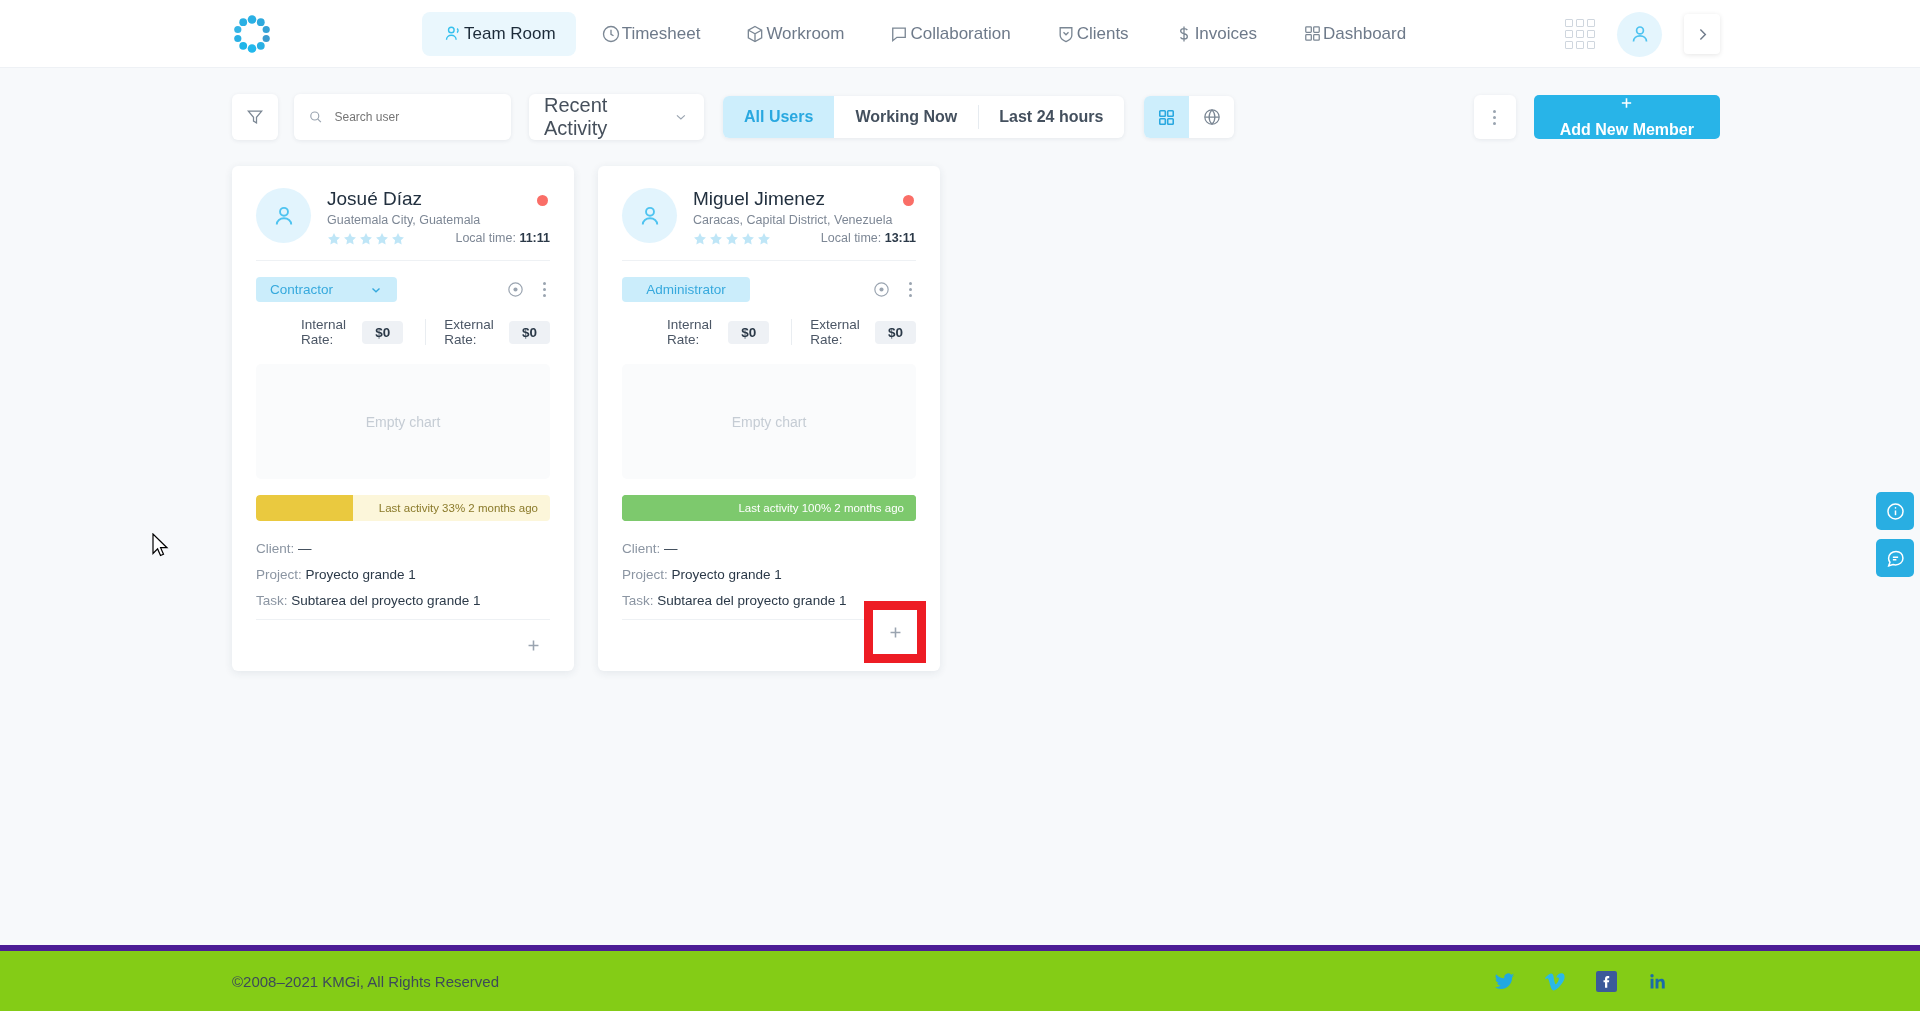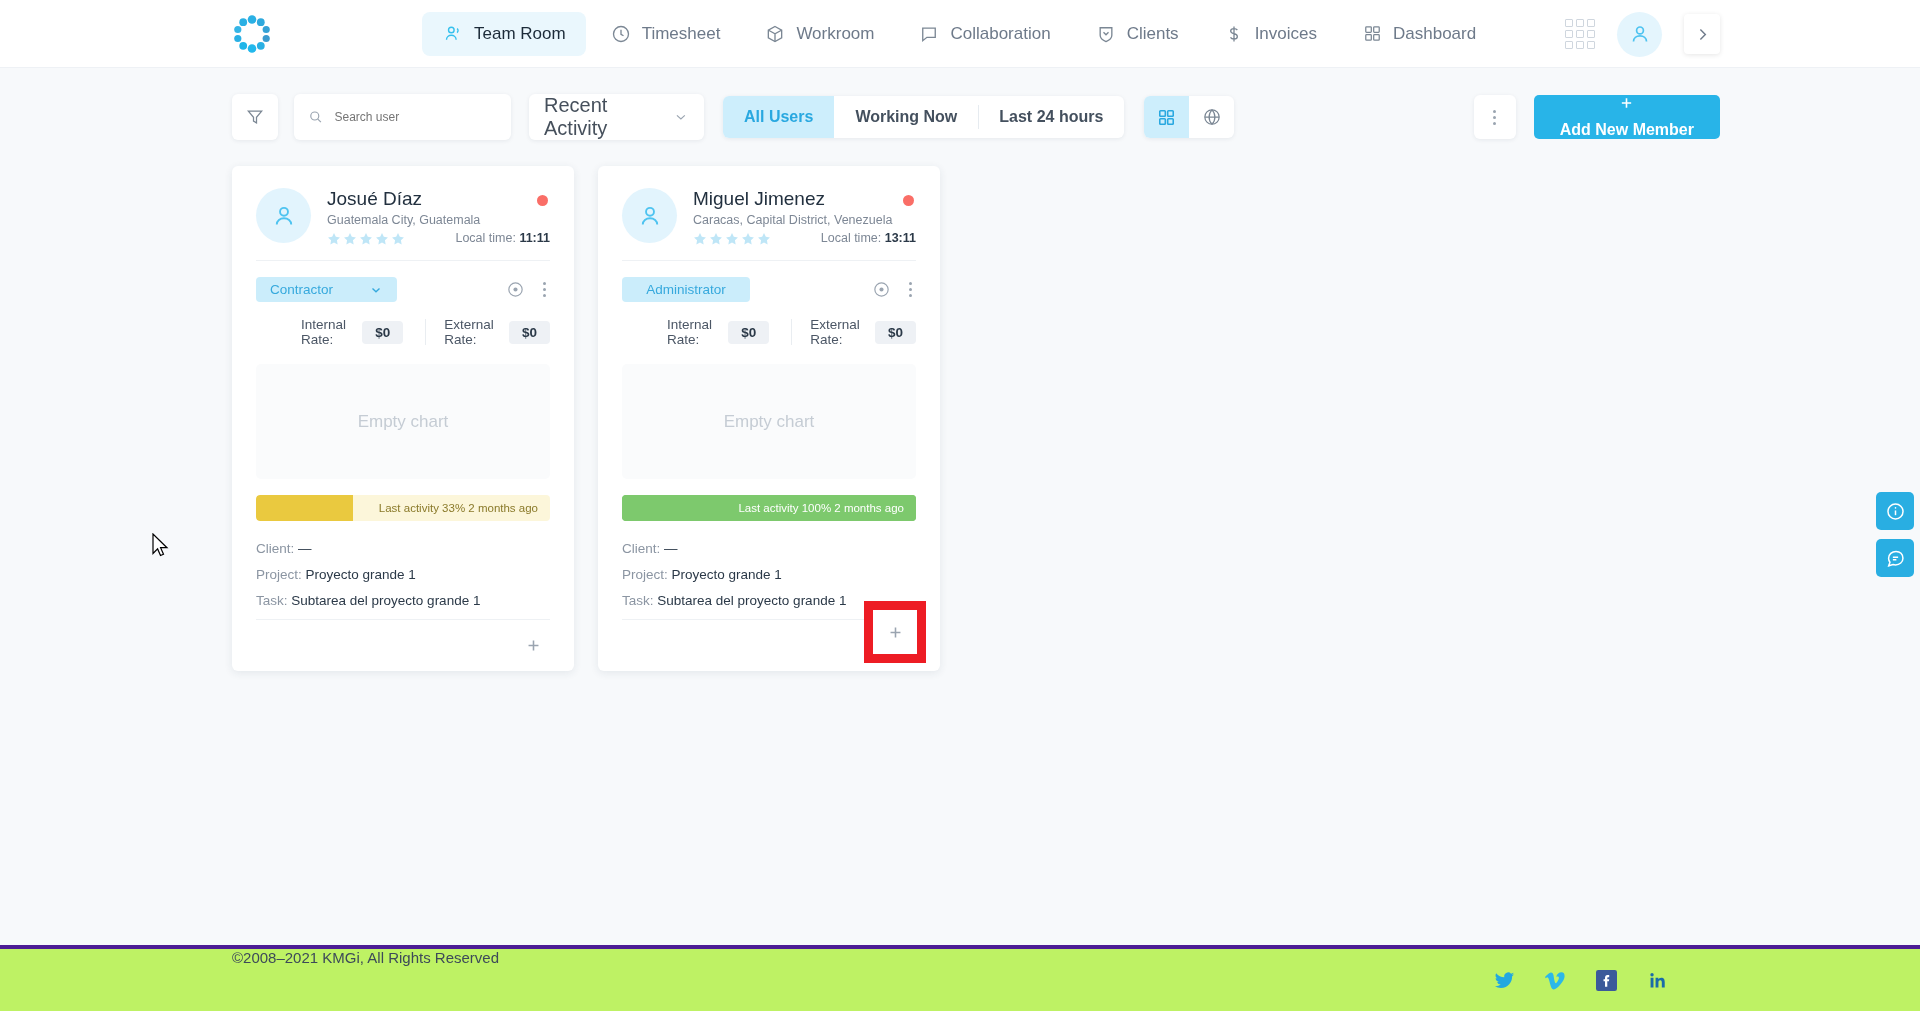--- a/index.html
+++ b/index.html
@@ -14,21 +14,21 @@
   
   .header {
     height: 68px; background: #ffffff;
     display: flex; align-items: center;
     border-bottom: 1px solid #eef1f5;
     position: relative;
   }
   .logo-wrap { margin-left: 224px; width: 56px; height: 46px; display:flex; align-items:center; justify-content:center; }
   .nav { display: flex; align-items: center; margin-left: 142px; gap: 4px; }
   .nav-item {
-    display: flex; align-items: center; gap: 10px;
+    display: flex; align-items: center; gap: 0;
     padding: 11px 20px; border-radius: 8px;
     color: #6e7a8a; font-size: 17px; cursor: pointer;
     white-space: nowrap;
   }
   .nav-item.active { background: #eaf7fd; color: #1c2b39; }
   .nav-item.active .nav-ico svg { stroke: #35c0ed; }
   .nav-ico { display: flex; align-items: center; justify-content: center; width: 22px; height: 22px; }
   .nav-ico svg { stroke: #7b8794; fill: none; stroke-width: 1.6; }
 
   .header-right { position: absolute; right: 200px; top: 0; height: 68px; display: flex; align-items: center; gap: 22px; }
@@ -138,21 +138,21 @@
   .rate { display: flex; align-items: center; gap: 9px; font-size: 13.5px; color: #4b5665; }
   .rate .val {
     background: #eef1f5; border-radius: 4px; padding: 4px 13px; font-size: 13.5px;
     color: #2b3948; font-weight: bold;
   }
   .rate-sep { width: 1px; height: 26px; background: #e9edf1; margin: 0 18px 0 22px; }
 
   .chart-box {
     height: 115px; background: #fafbfc; border-radius: 5px; margin-top: 17px;
     display: flex; align-items: center; justify-content: center;
-    color: #c5ccd4; font-size: 17px; text-align: center;
+    color: #c5ccd4; font-size: 14px; text-align: center;
   }
   .activity-bar {
     height: 26px; border-radius: 4px; margin-top: 16px; position: relative;
     display: flex; align-items: center; overflow: hidden;
   }
   .activity-fill { position: absolute; left: 0; top: 0; bottom: 0; border-radius: 4px 0 0 4px; }
   .activity-label { position: relative; margin-left: auto; padding-right: 12px; font-size: 11.5px; }
 
   .meta { padding: 20px 0 0 0; }
   .meta-row { font-size: 13.5px; color: #8b95a2; margin-bottom: 11px; }
@@ -170,22 +170,22 @@
 
   
   .side-float { position: absolute; right: 6px; top: 492px; display: flex; flex-direction: column; gap: 9px; }
   .sf-btn {
     width: 38px; height: 38px; background: #29aee2; border-radius: 5px;
     display: flex; align-items: center; justify-content: center; cursor: pointer;
   }
 
   
   .footer {
-    position: absolute; left: 0; right: 0; bottom: 0; height: 66px; background: #bef264;
-    border-top: 4px solid #4c1d95; display: flex; 
+    position: absolute; left: 0; right: 0; bottom: 0; height: 66px; background: #84cc16;
+    border-top: 6px solid #4c1d95; display: flex; align-items: center;
   }
   .copyright { margin-left: 232px; font-size: 15px; color: #3d4a59; }
   .socials { margin-left: auto; margin-right: 252px; display: flex; align-items: center; gap: 30px; }
   .soc { cursor: pointer; display: flex; align-items: center; }
 
   
   .cursor { position: absolute; left: 152px; top: 533px; z-index: 9; }
 </style>
 </head>
 <body>

